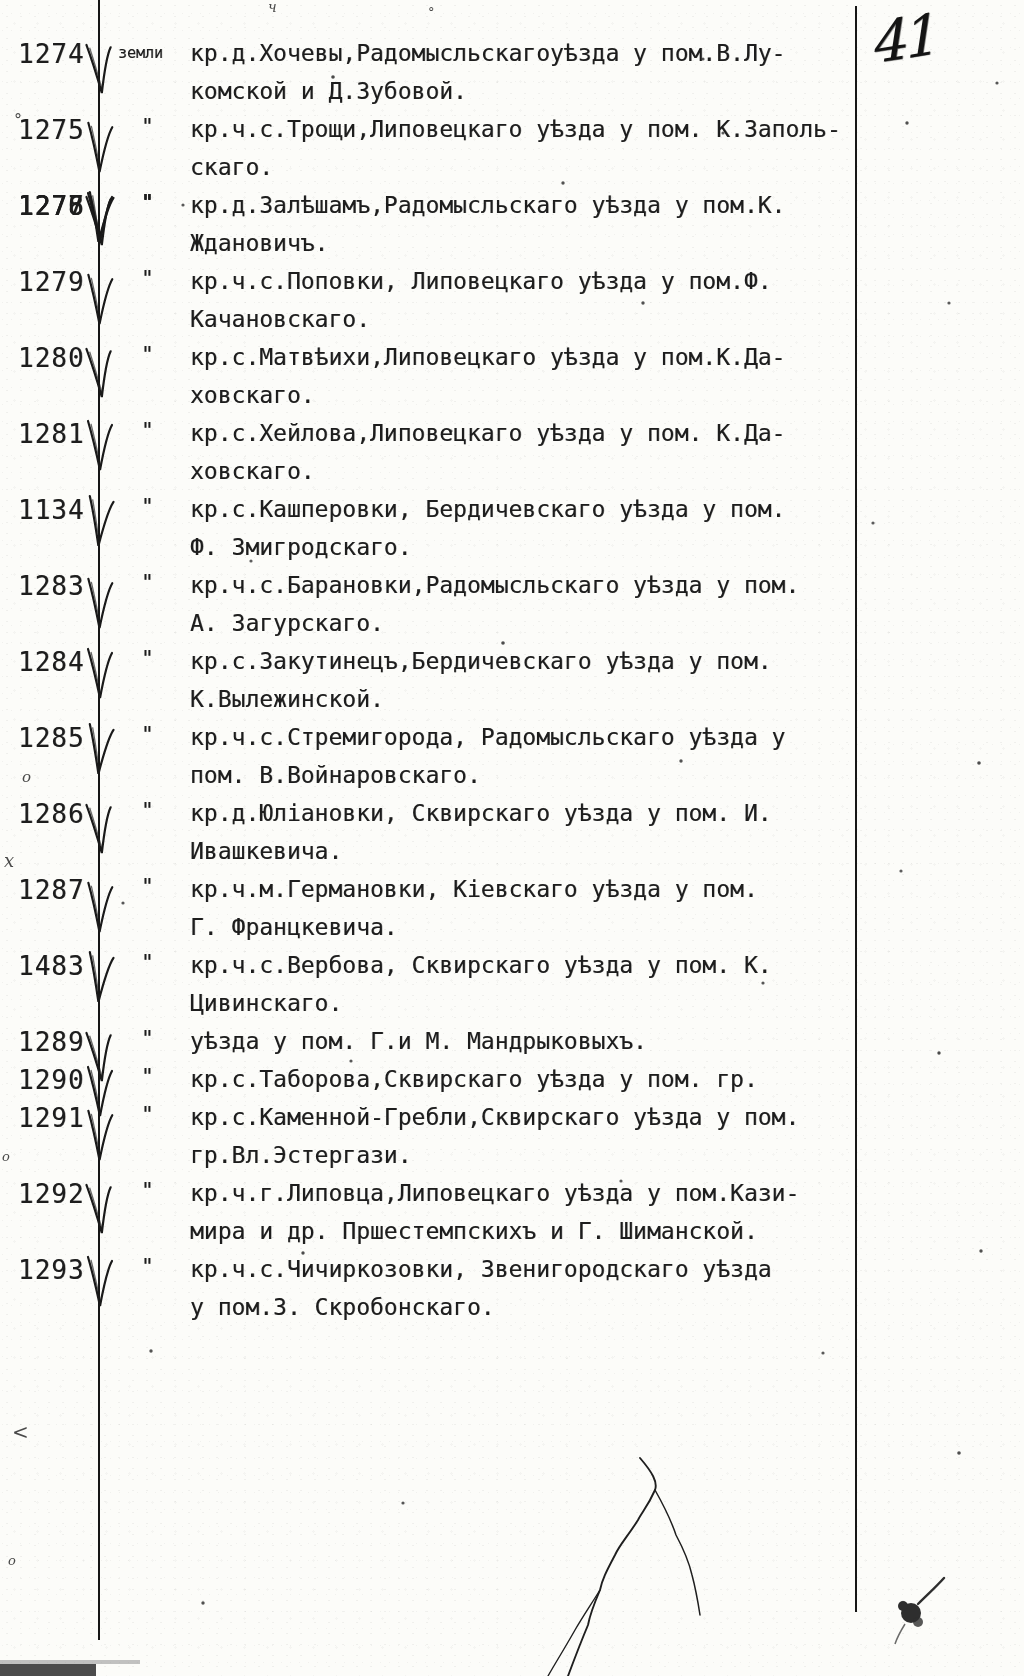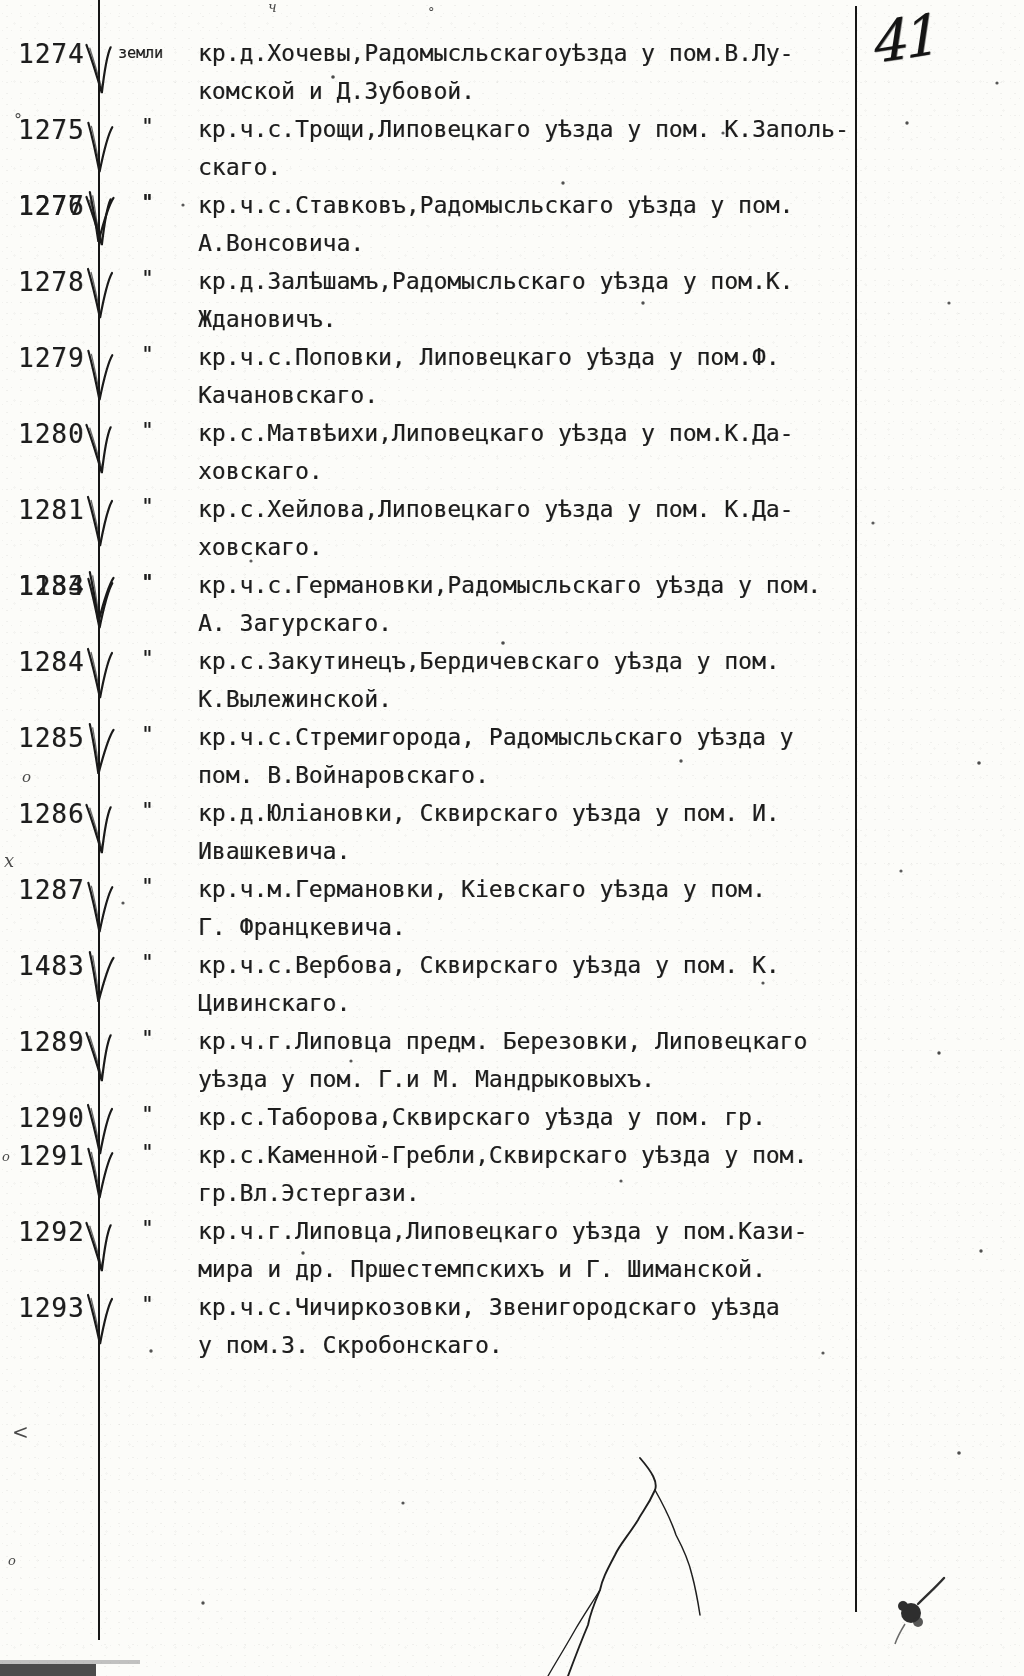--- a/index.html
+++ b/index.html
@@ -26,21 +26,20 @@
     letter-spacing:-4px;
     text-shadow:0.6px 0.4px 0.7px rgba(10,10,10,0.55);
   }
   
   #rows{position:absolute;left:0;top:34px;width:1024px;}
   .row{position:relative;}
   .tline{
     display:block;height:38px;line-height:38px;white-space:nowrap;
     font-size:23px;
     text-shadow:0.5px 0.4px 0.6px rgba(25,25,25,0.45);
-    margin-left:8px;
   }
   .row-text{display:block;margin-left:190px;}
   .row-no{
     position:absolute;left:18px;top:0;width:76px;
     font-size:26px;line-height:40px;letter-spacing:1px;
     text-shadow:0.5px 0.4px 0.6px rgba(25,25,25,0.5);
   }
   .prefix{
     position:absolute;left:118px;top:0;
     font-size:15px;line-height:38px;
@@ -131,24 +130,20 @@
 
   <div class="row">
     <span class="row-no">1277</span>
     <span class="check">
       <svg width="34" height="58" viewBox="0 0 34 58">
         <path d="M4 3 C9 20 13 38 16 52 C19 36 24 14 28 7" stroke="#1a1a1a" stroke-width="2.2" fill="none" stroke-linecap="round"></path>
         <path d="M7 6 C11 22 14 36 16.5 48" stroke="#1a1a1a" stroke-width="1.3" fill="none" opacity="0.65"></path>
       </svg>
     </span>
     <span class="prefix is-quote">"</span>
-    <span class="row-text">
-      <span class="tline line1">кр.ч.с.Ставковъ,Радомысльскаго уѣзда у пом.</span>
-      <span class="tline line2">А.Вонсовича.</span>
-    </span>
   </div>
 
   <div class="row">
     <span class="row-no">1278</span>
     <span class="check">
       <svg width="34" height="58" viewBox="0 0 34 58">
         <path d="M4 3 C9 20 13 38 16 52 C19 36 24 14 28 7" stroke="#1a1a1a" stroke-width="2.2" fill="none" stroke-linecap="round"></path>
         <path d="M7 6 C11 22 14 36 16.5 48" stroke="#1a1a1a" stroke-width="1.3" fill="none" opacity="0.65"></path>
       </svg>
     </span>
@@ -206,33 +201,37 @@
 
   <div class="row">
     <span class="row-no">1134</span>
     <span class="check">
       <svg width="34" height="58" viewBox="0 0 34 58">
         <path d="M4 3 C9 20 13 38 16 52 C19 36 24 14 28 7" stroke="#1a1a1a" stroke-width="2.2" fill="none" stroke-linecap="round"></path>
         <path d="M7 6 C11 22 14 36 16.5 48" stroke="#1a1a1a" stroke-width="1.3" fill="none" opacity="0.65"></path>
       </svg>
     </span>
     <span class="prefix is-quote">"</span>
+    <span class="row-text">
+      <span class="tline line1">кр.с.Кашперовки, Бердичевскаго уѣзда у пом.</span>
+      <span class="tline line2">Ф. Змигродскаго.</span>
+    </span>
   </div>
 
   <div class="row">
     <span class="row-no">1283</span>
     <span class="check">
       <svg width="34" height="58" viewBox="0 0 34 58">
         <path d="M4 3 C9 20 13 38 16 52 C19 36 24 14 28 7" stroke="#1a1a1a" stroke-width="2.2" fill="none" stroke-linecap="round"></path>
         <path d="M7 6 C11 22 14 36 16.5 48" stroke="#1a1a1a" stroke-width="1.3" fill="none" opacity="0.65"></path>
       </svg>
     </span>
     <span class="prefix is-quote">"</span>
     <span class="row-text">
-      <span class="tline line1">кр.ч.с.Германовки,Радомысльскаго уѣзда у пом.</span>
+      <span class="tline line1">кр.ч.с.Барановки,Радомысльскаго уѣзда у пом.</span>
       <span class="tline line2">А. Загурскаго.</span>
     </span>
   </div>
 
   <div class="row">
     <span class="row-no">1284</span>
     <span class="check">
       <svg width="34" height="58" viewBox="0 0 34 58">
         <path d="M4 3 C9 20 13 38 16 52 C19 36 24 14 28 7" stroke="#1a1a1a" stroke-width="2.2" fill="none" stroke-linecap="round"></path>
         <path d="M7 6 C11 22 14 36 16.5 48" stroke="#1a1a1a" stroke-width="1.3" fill="none" opacity="0.65"></path>
@@ -308,21 +307,20 @@
   <div class="row">
     <span class="row-no">1289</span>
     <span class="check">
       <svg width="34" height="58" viewBox="0 0 34 58">
         <path d="M4 3 C9 20 13 38 16 52 C19 36 24 14 28 7" stroke="#1a1a1a" stroke-width="2.2" fill="none" stroke-linecap="round"></path>
         <path d="M7 6 C11 22 14 36 16.5 48" stroke="#1a1a1a" stroke-width="1.3" fill="none" opacity="0.65"></path>
       </svg>
     </span>
     <span class="prefix is-quote">"</span>
     <span class="row-text">
-      <span class="tline line1">кр.ч.г.Липовца предм. Березовки, Липовецкаго</span>
       <span class="tline line2">уѣзда у пом. Г.и М. Мандрыковыхъ.</span>
     </span>
   </div>
 
   <div class="row">
     <span class="row-no">1290</span>
     <span class="check">
       <svg width="34" height="58" viewBox="0 0 34 58">
         <path d="M4 3 C9 20 13 38 16 52 C19 36 24 14 28 7" stroke="#1a1a1a" stroke-width="2.2" fill="none" stroke-linecap="round"></path>
         <path d="M7 6 C11 22 14 36 16.5 48" stroke="#1a1a1a" stroke-width="1.3" fill="none" opacity="0.65"></path>

